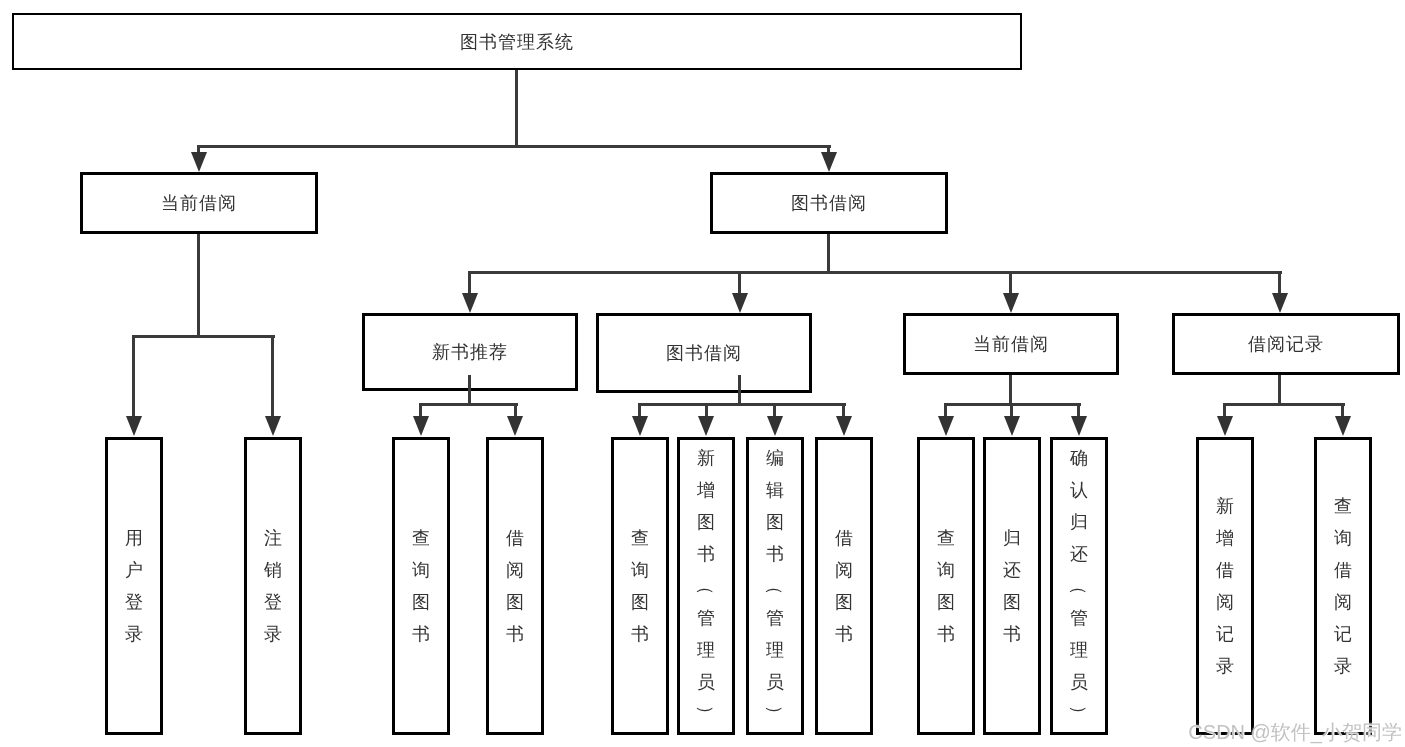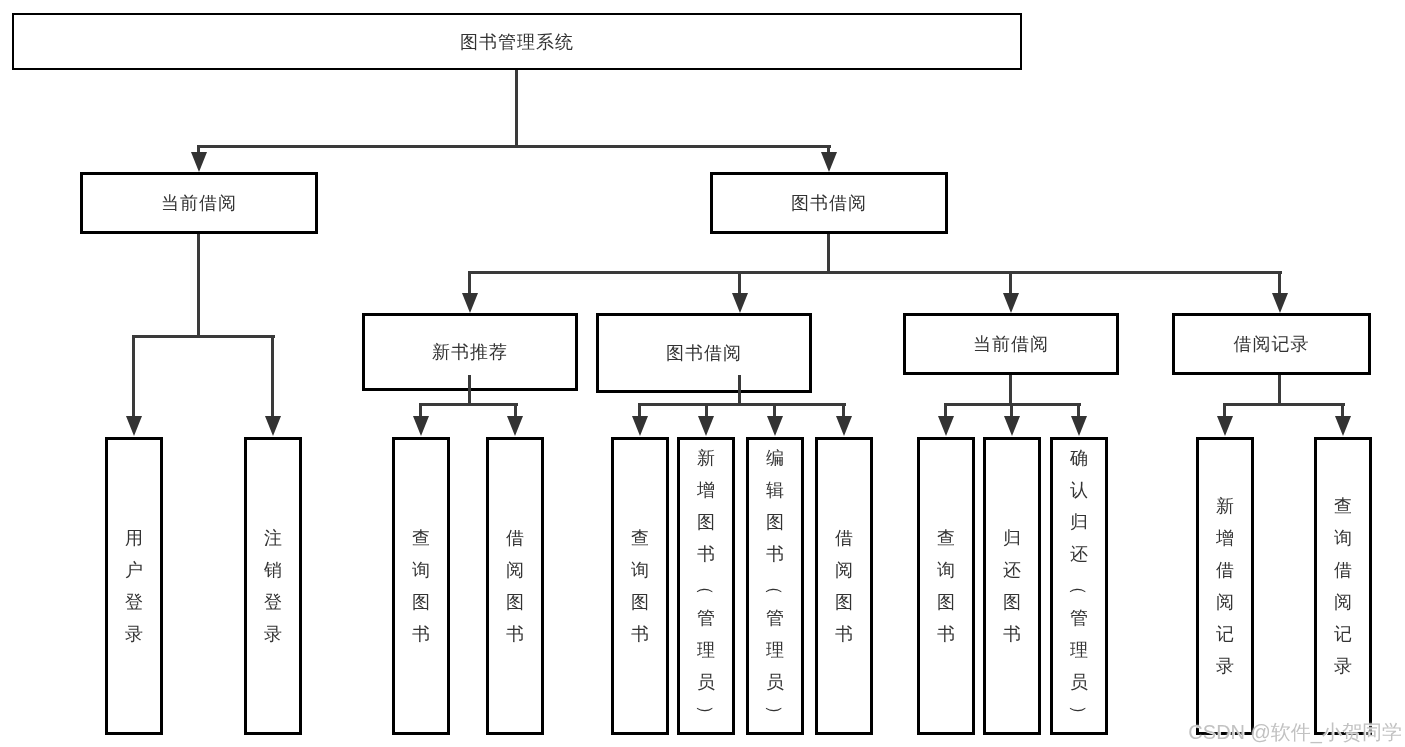--- a/index.html
+++ b/index.html
@@ -106,21 +106,21 @@
 
   <div class="box" style="left:362px;top:313px;width:216px;height:78px">
     <span>新书推荐</span>
   </div>
   <div class="box" style="left:596px;top:313px;width:216px;height:80px">
     <span>图书借阅</span>
   </div>
   <div class="box" style="left:903px;top:313px;width:216px;height:62px">
     <span>当前借阅</span>
   </div>
-  <div class="box" style="left:1172px;top:313px;width:199px;height:62px">
+  <div class="box" style="left:1172px;top:313px;width:228px;height:62px">
     <span>借阅记录</span>
   </div>
 
   <div class="line" style="left:197px;top:234px;width:3px;height:103px"></div>
   <div class="line" style="left:132px;top:335px;width:143px;height:3px"></div>
   <div class="line" style="left:132px;top:335px;width:3px;height:82px"></div>
   <div class="line" style="left:271px;top:335px;width:3px;height:82px"></div>
   <div class="arrow" style="left:126px;top:416px"></div>
   <div class="arrow" style="left:265px;top:416px"></div>
 

